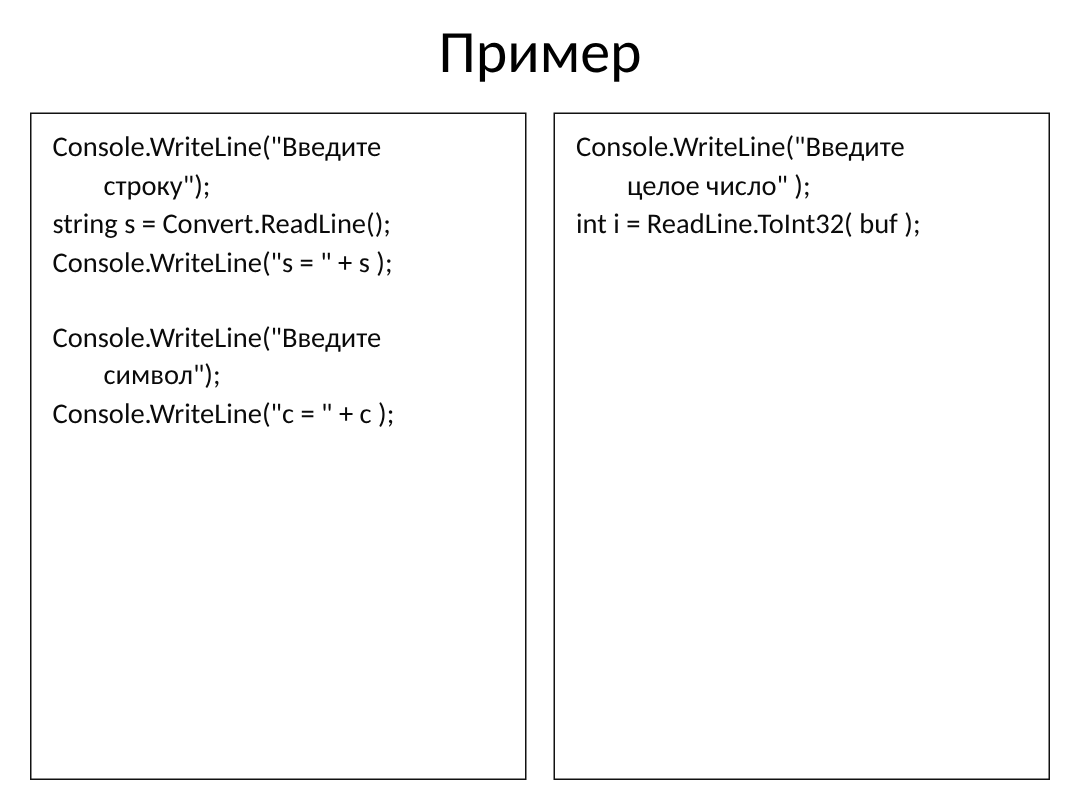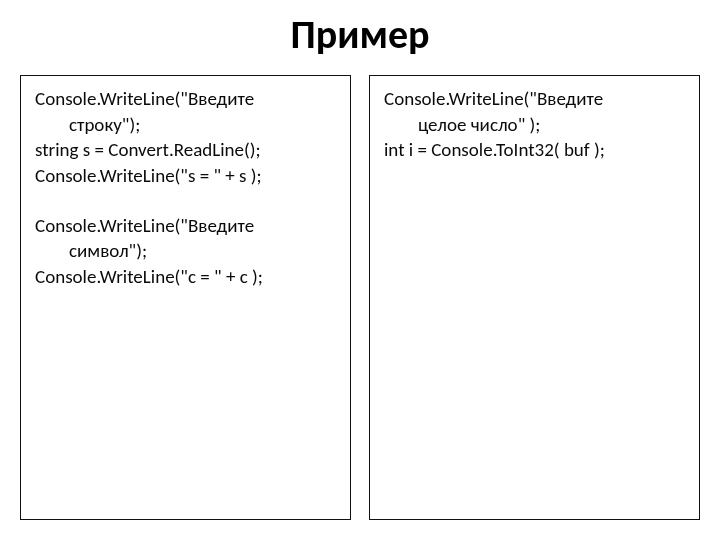--- a/index.html
+++ b/index.html
@@ -13,21 +13,21 @@
     }
     .slide {
       width: 100%;
       height: 100%;
       padding: 10px 20px 20px 20px;
       display: flex;
       flex-direction: column;
     }
     .title {
       font-size: 40px;
-      font-weight: 700;
+      font-weight: 400;
       text-align: center;
       margin-bottom: 16px;
     }
     .columns {
       flex: 1;
       display: flex;
       gap: 18px;
     }
     .col {
       flex: 1;
@@ -61,17 +61,17 @@
       <div class="line"> Console.WriteLine("s = " + s );</div>
       <div class="spacer"></div>
       <div class="line">Console.WriteLine("Введите</div>
       <div class="line wrap-indent">символ");</div>
       <div class="line"> Console.WriteLine("c = " + с );</div>
     </div>
 
     <div class="col">
       <div class="line">Console.WriteLine("Введите</div>
       <div class="line wrap-indent">целое число" );</div>
-      <div class="line">int i = Console.ToInt32( buf );</div>
+      <div class="line">int i = ReadLine.ToInt32( buf );</div>
     </div>
 
   </div>
 </div>
 
 </body></html>

